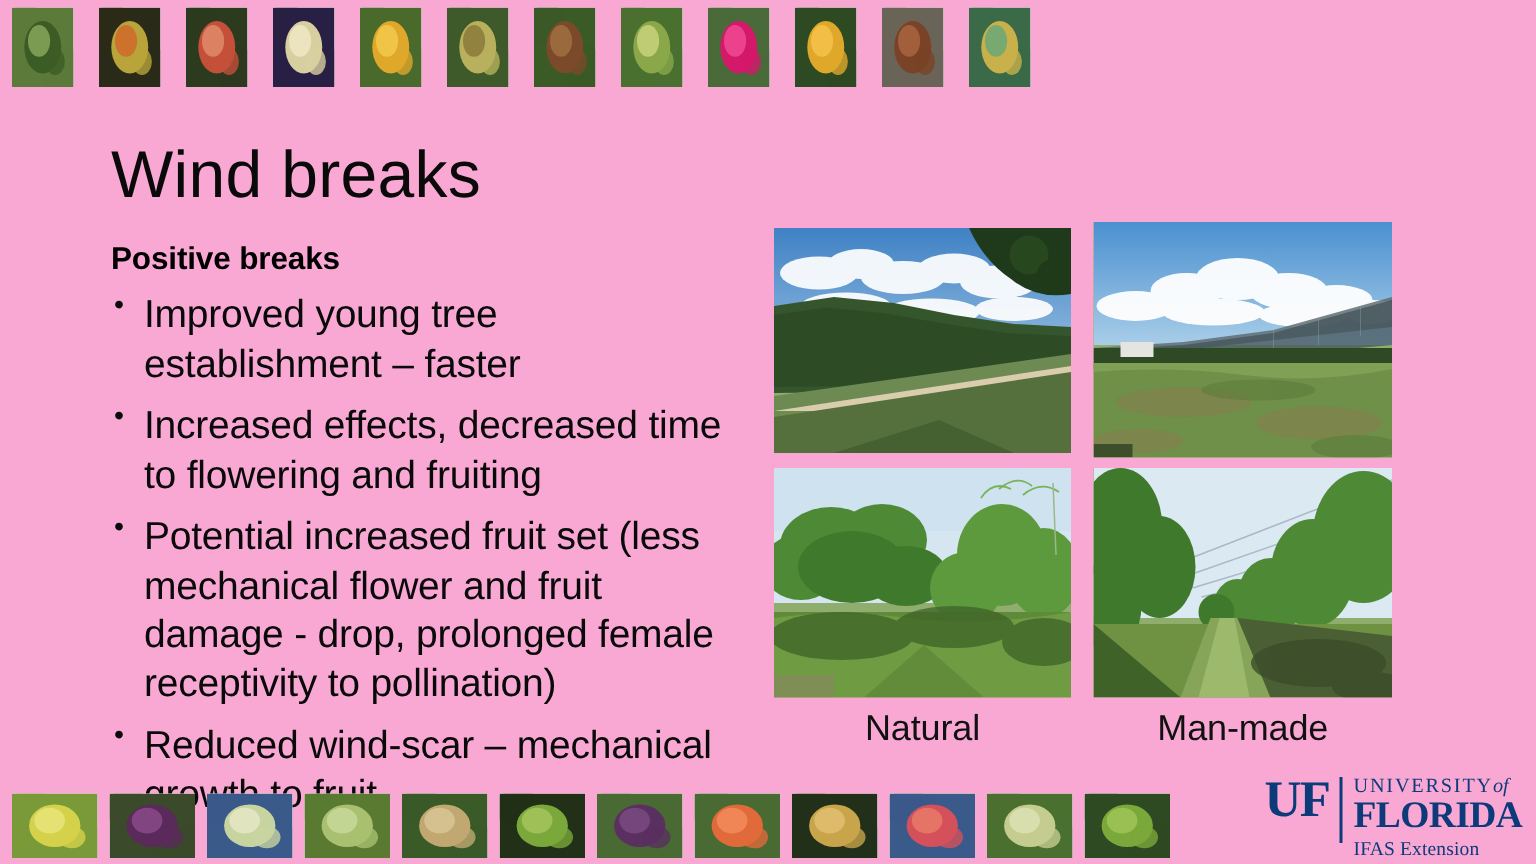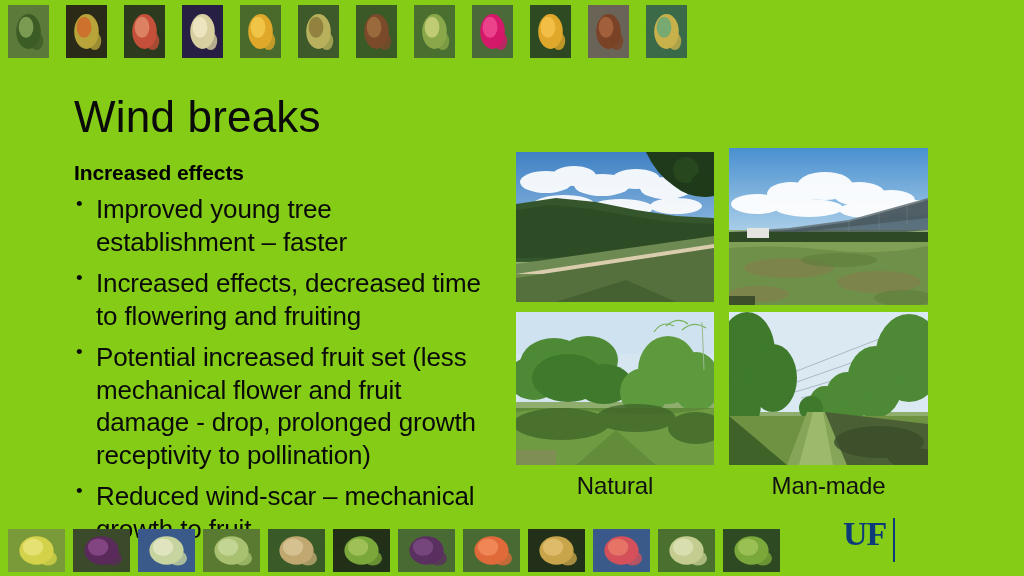--- a/index.html
+++ b/index.html
@@ -9,21 +9,21 @@
     background: #ffffff;
   }
   body {
     font-family: "Liberation Sans", sans-serif;
     color: #000000;
   }
   #slide {
     position: relative;
     width: 1024px;
     height: 576px;
-    background: #84cc16;
+    background: #f9a8d4;
     overflow: hidden;
   }
 
   
   .filmstrip {
     position: absolute;
     display: flex;
     align-items: flex-start;
   }
   #filmstrip-top {
@@ -303,25 +303,25 @@
           <ellipse cx="9.02" cy="11.66" rx="13.120000000000001" ry="13.780000000000001" fill="#3a6a48" opacity="0.55"></ellipse>
           <ellipse cx="33.62" cy="41.34" rx="13.940000000000001" ry="15.899999999999999" fill="#3a6a48" opacity="0.45"></ellipse>
           <ellipse cx="20.5" cy="26.5" rx="12.299999999999999" ry="17.490000000000002" fill="#c8b04a"></ellipse>
           <ellipse cx="18.04" cy="22.259999999999998" rx="7.38" ry="10.600000000000001" fill="#6aa878" opacity="0.85"></ellipse>
           <ellipse cx="28.700000000000003" cy="36.04" rx="6.5600000000000005" ry="9.01" fill="#c8b04a" opacity="0.8"></ellipse>
         </svg></div>
     </div>
 
   <div id="title">Wind breaks</div>
 
-  <div id="subhead">Increased effects</div>
+  <div id="subhead">Positive breaks</div>
   <ul id="bullets">
       <li>Improved young tree establishment – faster</li>
       <li>Increased effects, decreased time to flowering and fruiting</li>
-      <li>Potential increased fruit set (less mechanical flower and fruit damage - drop, prolonged growth receptivity to pollination)</li>
+      <li>Potential increased fruit set (less mechanical flower and fruit damage - drop, prolonged female receptivity to pollination)</li>
       <li>Reduced wind-scar – mechanical growth to fruit</li>
     </ul>
 
 
   <div id="photo-grid">
     <div class="photo" id="photo-top-left">
       <svg viewBox="0 0 198 150" preserveAspectRatio="none" width="198" height="150">
         <defs>
           <linearGradient id="skyA" x1="0" y1="0" x2="0" y2="1">
             <stop offset="0%" stop-color="#3f81c4"></stop>
@@ -566,15 +566,22 @@
           <ellipse cx="46.739999999999995" cy="33.54" rx="19.380000000000003" ry="12.9" fill="#2e4a22" opacity="0.45"></ellipse>
           <ellipse cx="28.5" cy="21.5" rx="17.099999999999998" ry="14.190000000000001" fill="#7aa83a"></ellipse>
           <ellipse cx="25.08" cy="18.06" rx="10.26" ry="8.6" fill="#a0c458" opacity="0.85"></ellipse>
           <ellipse cx="39.9" cy="29.24" rx="9.120000000000001" ry="7.3100000000000005" fill="#7aa83a" opacity="0.8"></ellipse>
         </svg></div>
     </div>
 
   <div id="uf-logo">
     <div id="uf-mark">UF</div>
     <div id="uf-divider"></div>
+    <div id="uf-words">
+      <div id="uf-university">
+        <span>UNIVERSITY</span><i>of</i>
+      </div>
+      <div id="uf-florida">FLORIDA</div>
+      <div id="uf-ifas">IFAS Extension</div>
+    </div>
   </div>
 
 </div>
 
 </body></html>

